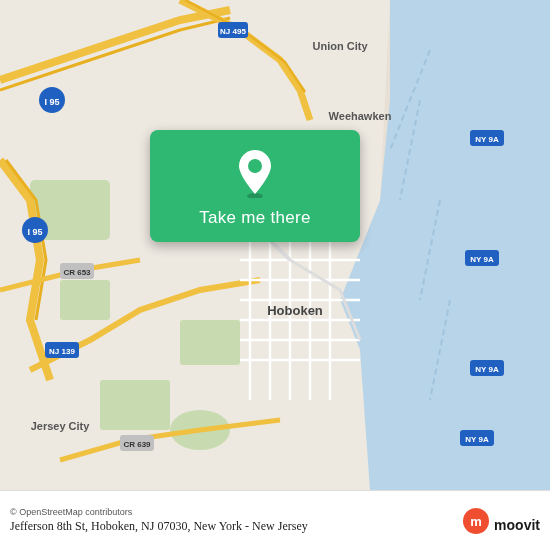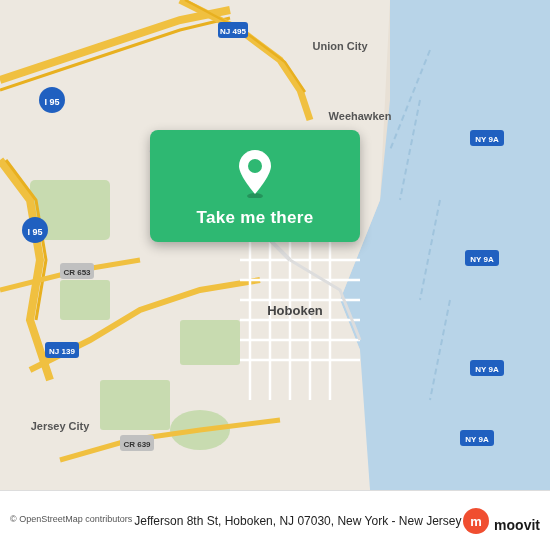--- a/index.html
+++ b/index.html
@@ -44,52 +44,53 @@
 
     #location-pin-icon {
       width: 44px;
       height: 50px;
       margin-bottom: 10px;
     }
 
     #take-me-there-label {
       color: white;
       font-size: 17px;
-      font-weight: 700;
+      font-weight: 400;
       letter-spacing: 0.3px;
     }
 
     
     #bottom-bar {
       width: 550px;
       height: 60px;
       background: white;
       display: flex;
       align-items: center;
       justify-content: space-between;
       padding: 0 10px 0 10px;
       border-top: 1px solid #ddd;
     }
 
     #bottom-left {
       display: flex;
-      flex-direction: row;
+      flex-direction: column;
       gap: 2px;
     }
 
     #osm-credit {
       font-size: 9px;
       color: #555;
     }
 
     #address-text {
       font-size: 12px;
       color: #222;
       font-weight: 500;
       max-width: 430px;
+      font-family: Liberation Serif, serif;
     }
 
     #moovit-logo {
       display: flex;
       align-items: center;
       gap: 4px;
       flex-shrink: 0;
     }
 
     #moovit-icon {

